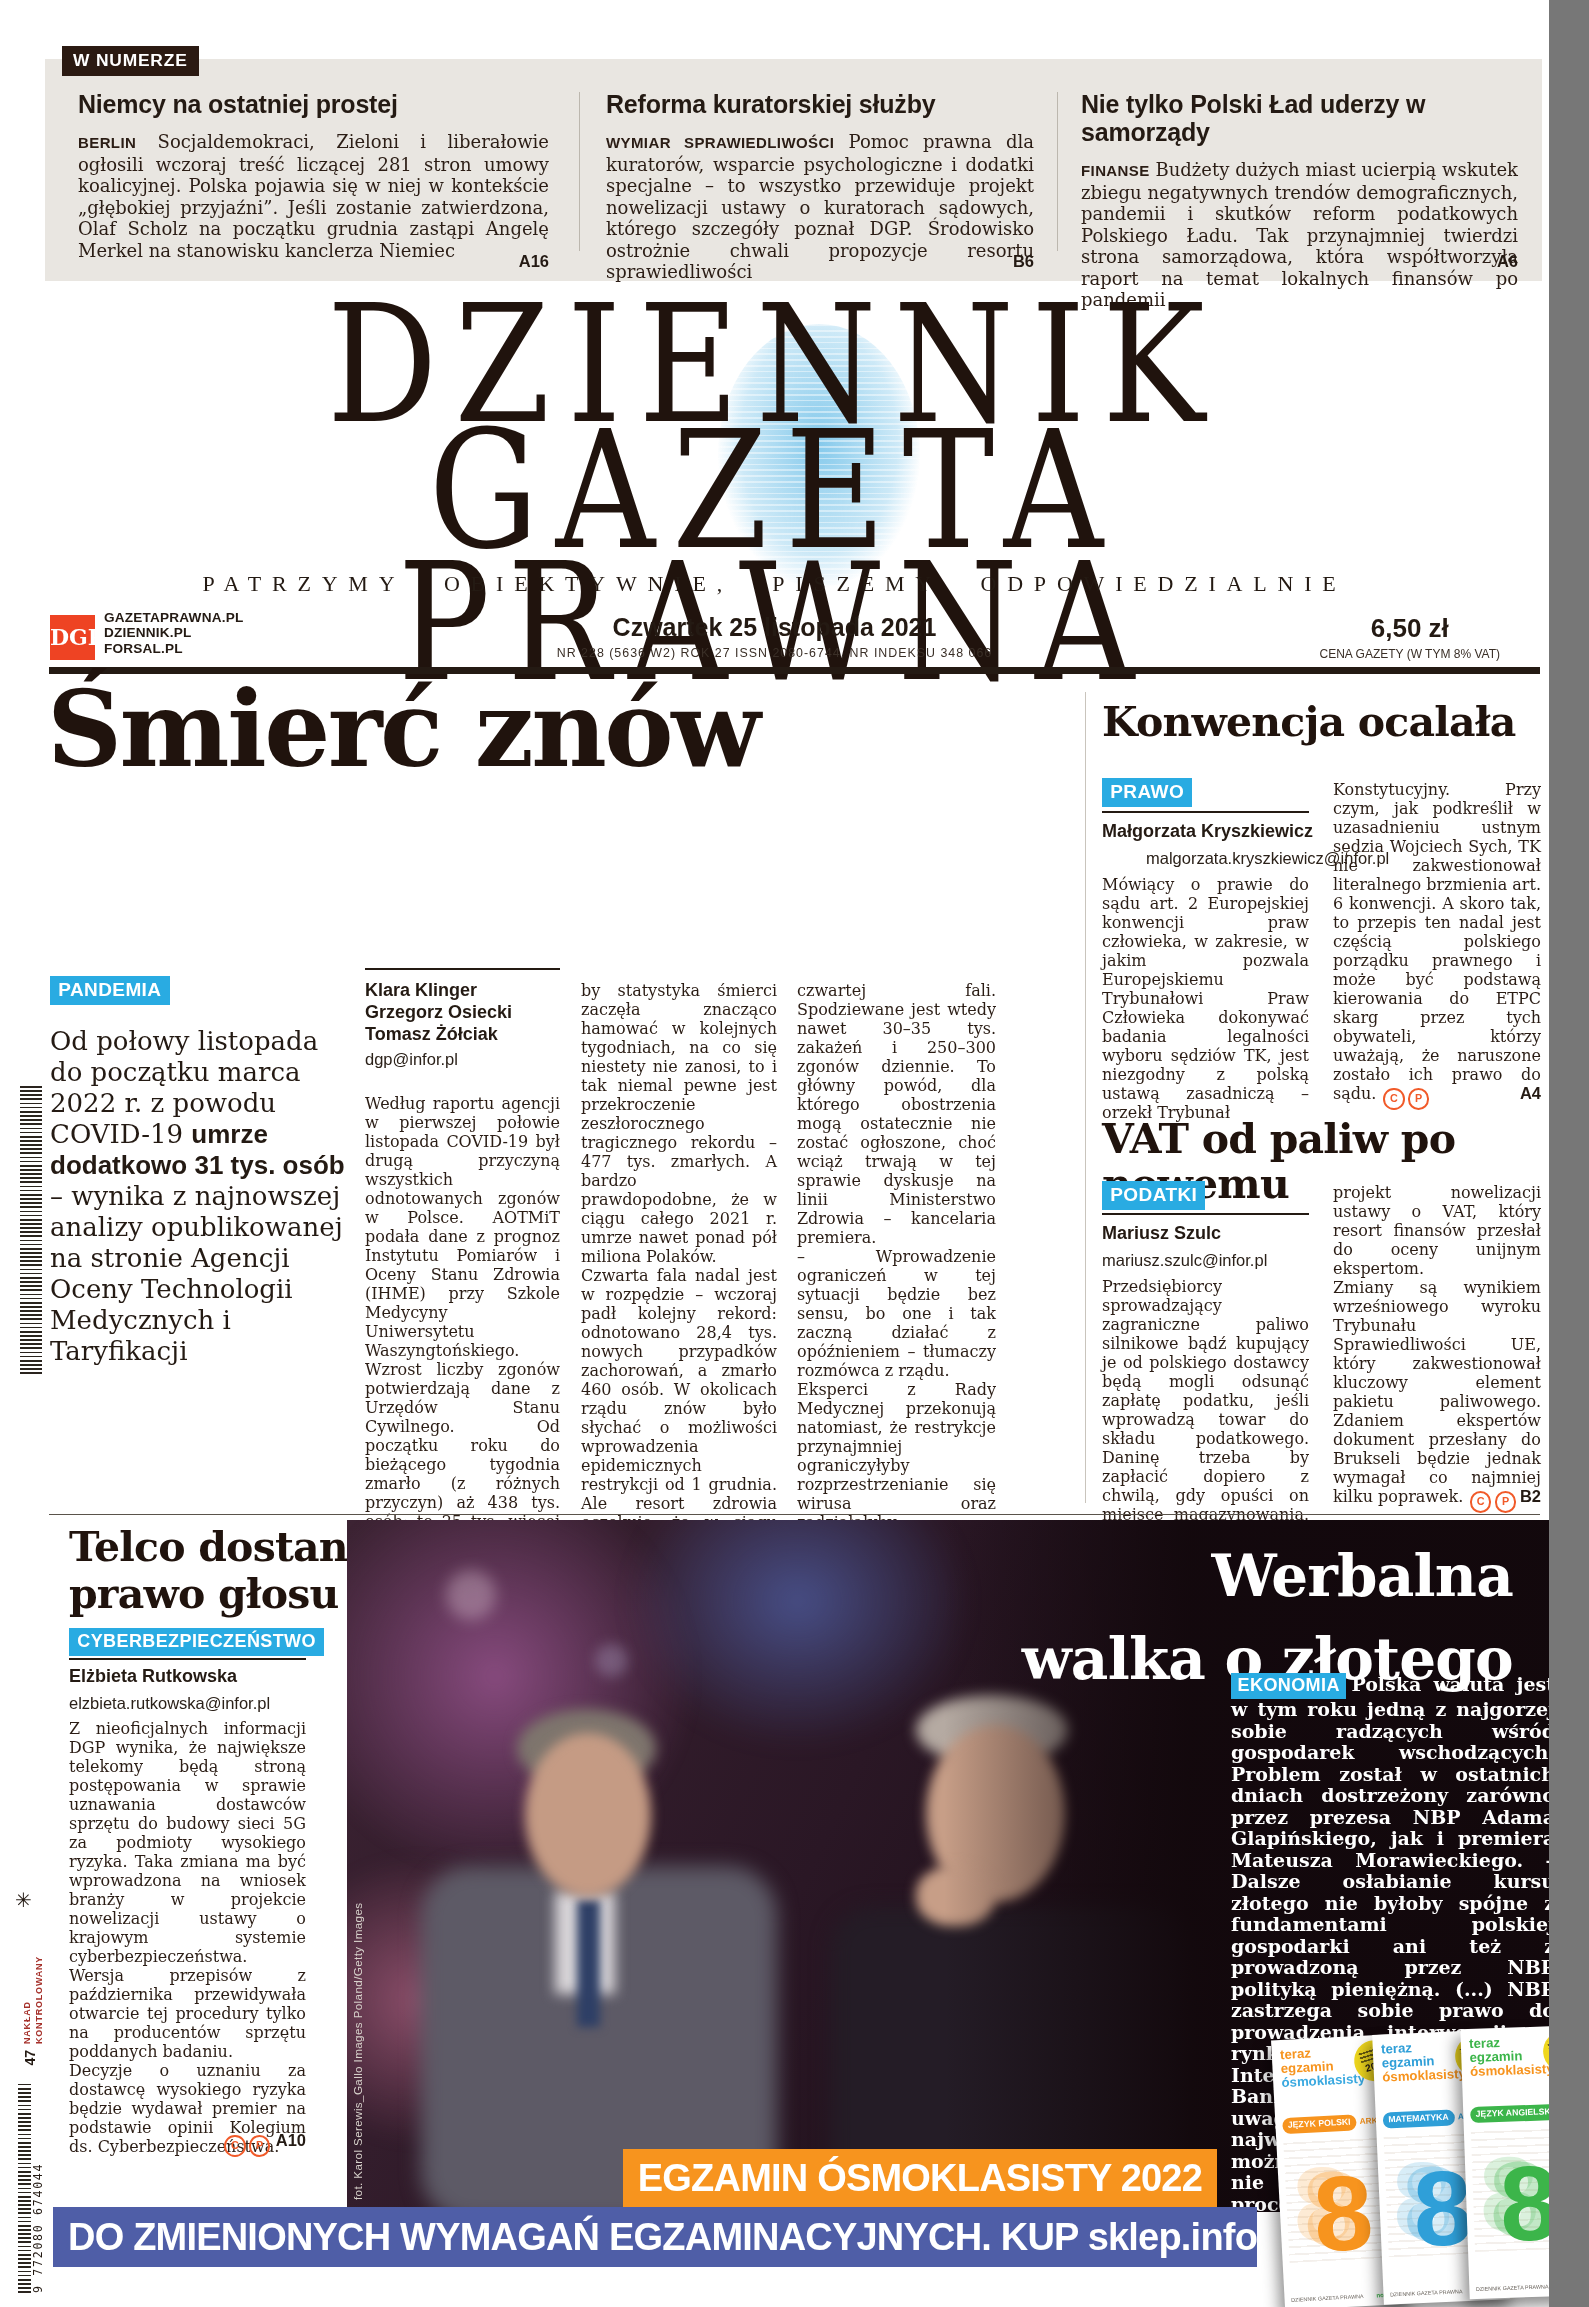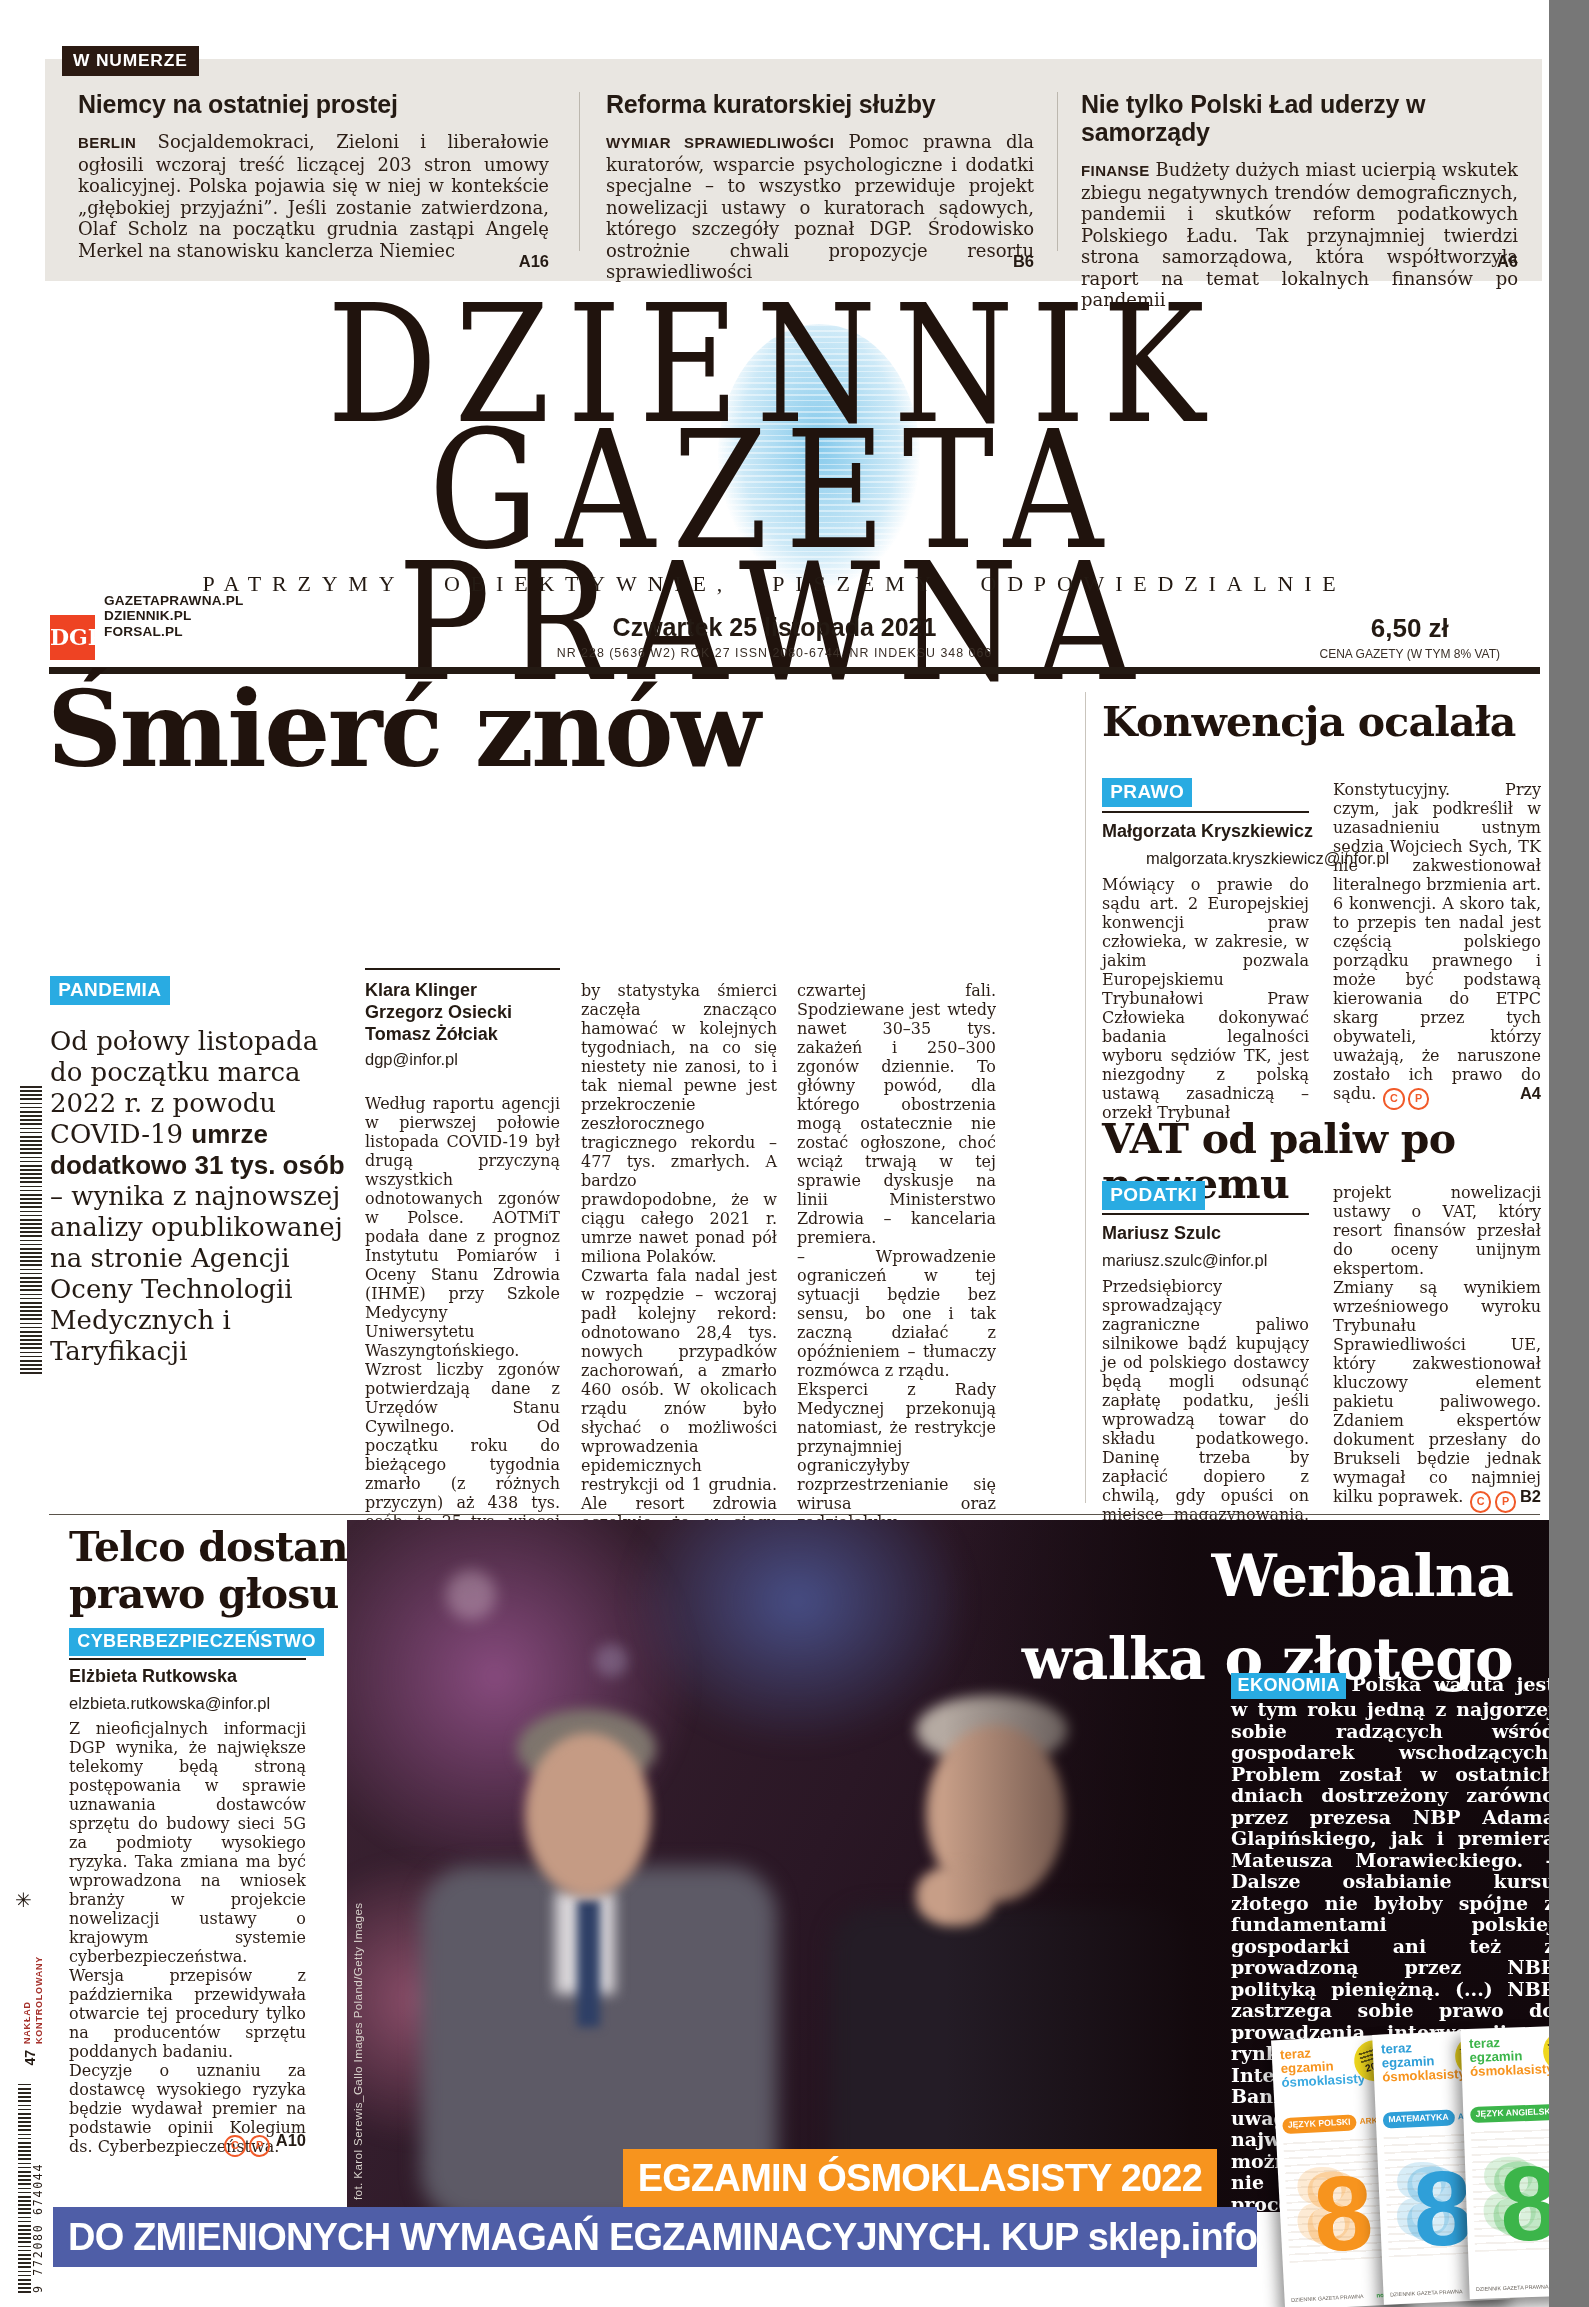--- a/index.html
+++ b/index.html
@@ -27,21 +27,21 @@
            radial-gradient(ellipse at 50% 45%, rgba(111,192,232,.85) 0%, rgba(111,192,232,.35) 55%, rgba(111,192,232,0) 72%);}
   .mastline{left:0;width:100%;text-align:center;color:#20130d;}
   .mast1{top:299px;} .mast2{top:425px;}
   .mastline span{display:inline-block;transform:scaleX(.85);
       font-family:"DejaVu Serif",serif;font-weight:400;font-size:162px;line-height:132px;letter-spacing:20px;}
   .tagline{left:0;top:571px;width:100%;text-align:center;
       font-family:"Liberation Serif",serif;font-size:22px;letter-spacing:10.8px;word-spacing:23px;color:#241a13;}
   
   .dgp-logo{left:50px;top:615px;width:45px;height:45px;background:#ee4323;color:#fff;
       font:700 22px/45px "DejaVu Serif",serif;text-align:center;}
-  .sites{left:104px;top:593px;font:700 13.6px/15.3px "Liberation Sans",sans-serif;letter-spacing:0.2px;}
+  .sites{left:104px;top:610px;font:700 13.6px/15.3px "Liberation Sans",sans-serif;letter-spacing:0.2px;}
   .date-wrap{left:0;right:0;top:615px;text-align:center;}
   .date{font:700 25px/25px "Liberation Sans",sans-serif;}
   .issue{font:400 12.4px/12.4px "Liberation Sans",sans-serif;letter-spacing:1px;margin-top:7.4px;color:#3a2f27;}
   .price-wrap{right:49px;top:615px;text-align:center;}
   .price{font:700 26px/26px "Liberation Sans",sans-serif;}
   .price-note{font:400 12px/12px "Liberation Sans",sans-serif;margin-top:7.4px;color:#3a2f27;}
   .thickrule{left:49px;top:667px;width:1491px;height:7.4px;background:#241a13;}
   
   .mainhead{left:47px;top:672px;font-family:"DejaVu Serif",serif;font-weight:700;
       font-size:104px;line-height:116px;letter-spacing:-2.5px;color:#20130d;}
@@ -172,21 +172,21 @@
 </head>
 <body>
 
 <div class="page">
 
   <div class="abs topstrip">
     <div class="wn-label">W NUMERZE</div>
 
     <div class="teaser t1">
       <h3>Niemcy na ostatniej prostej</h3>
-      <div class="tbody just"><span class="ttag">BERLIN</span> <span>Socjaldemokraci, Zieloni i liberałowie ogłosili wczoraj treść liczącej 203 stron umowy koalicyjnej. Polska pojawia się w niej w kontekście „głębokiej przyjaźni”. Jeśli zostanie zatwierdzona, Olaf Scholz na początku grudnia zastąpi Angelę Merkel na stanowisku kanclerza Niemiec</span></div>
+      <div class="tbody just"><span class="ttag">BERLIN</span> <span>Socjaldemokraci, Zieloni i liberałowie ogłosili wczoraj treść liczącej 281 stron umowy koalicyjnej. Polska pojawia się w niej w kontekście „głębokiej przyjaźni”. Jeśli zostanie zatwierdzona, Olaf Scholz na początku grudnia zastąpi Angelę Merkel na stanowisku kanclerza Niemiec</span></div>
       <span class="tref">A16</span>
     </div>
     <div class="tsep tsep1"></div>
 
     <div class="teaser t2">
       <h3>Reforma kuratorskiej służby</h3>
       <div class="tbody just"><span class="ttag">WYMIAR SPRAWIEDLIWOŚCI</span> <span>Pomoc prawna dla kuratorów, wsparcie psychologiczne i dodatki specjalne – to wszystko przewiduje projekt nowelizacji ustawy o kuratorach sądowych, którego szczegóły poznał DGP. Środowisko ostrożnie chwali propozycje resortu sprawiedliwości</span></div>
       <span class="tref">B6</span>
     </div>
     <div class="tsep tsep2"></div>

